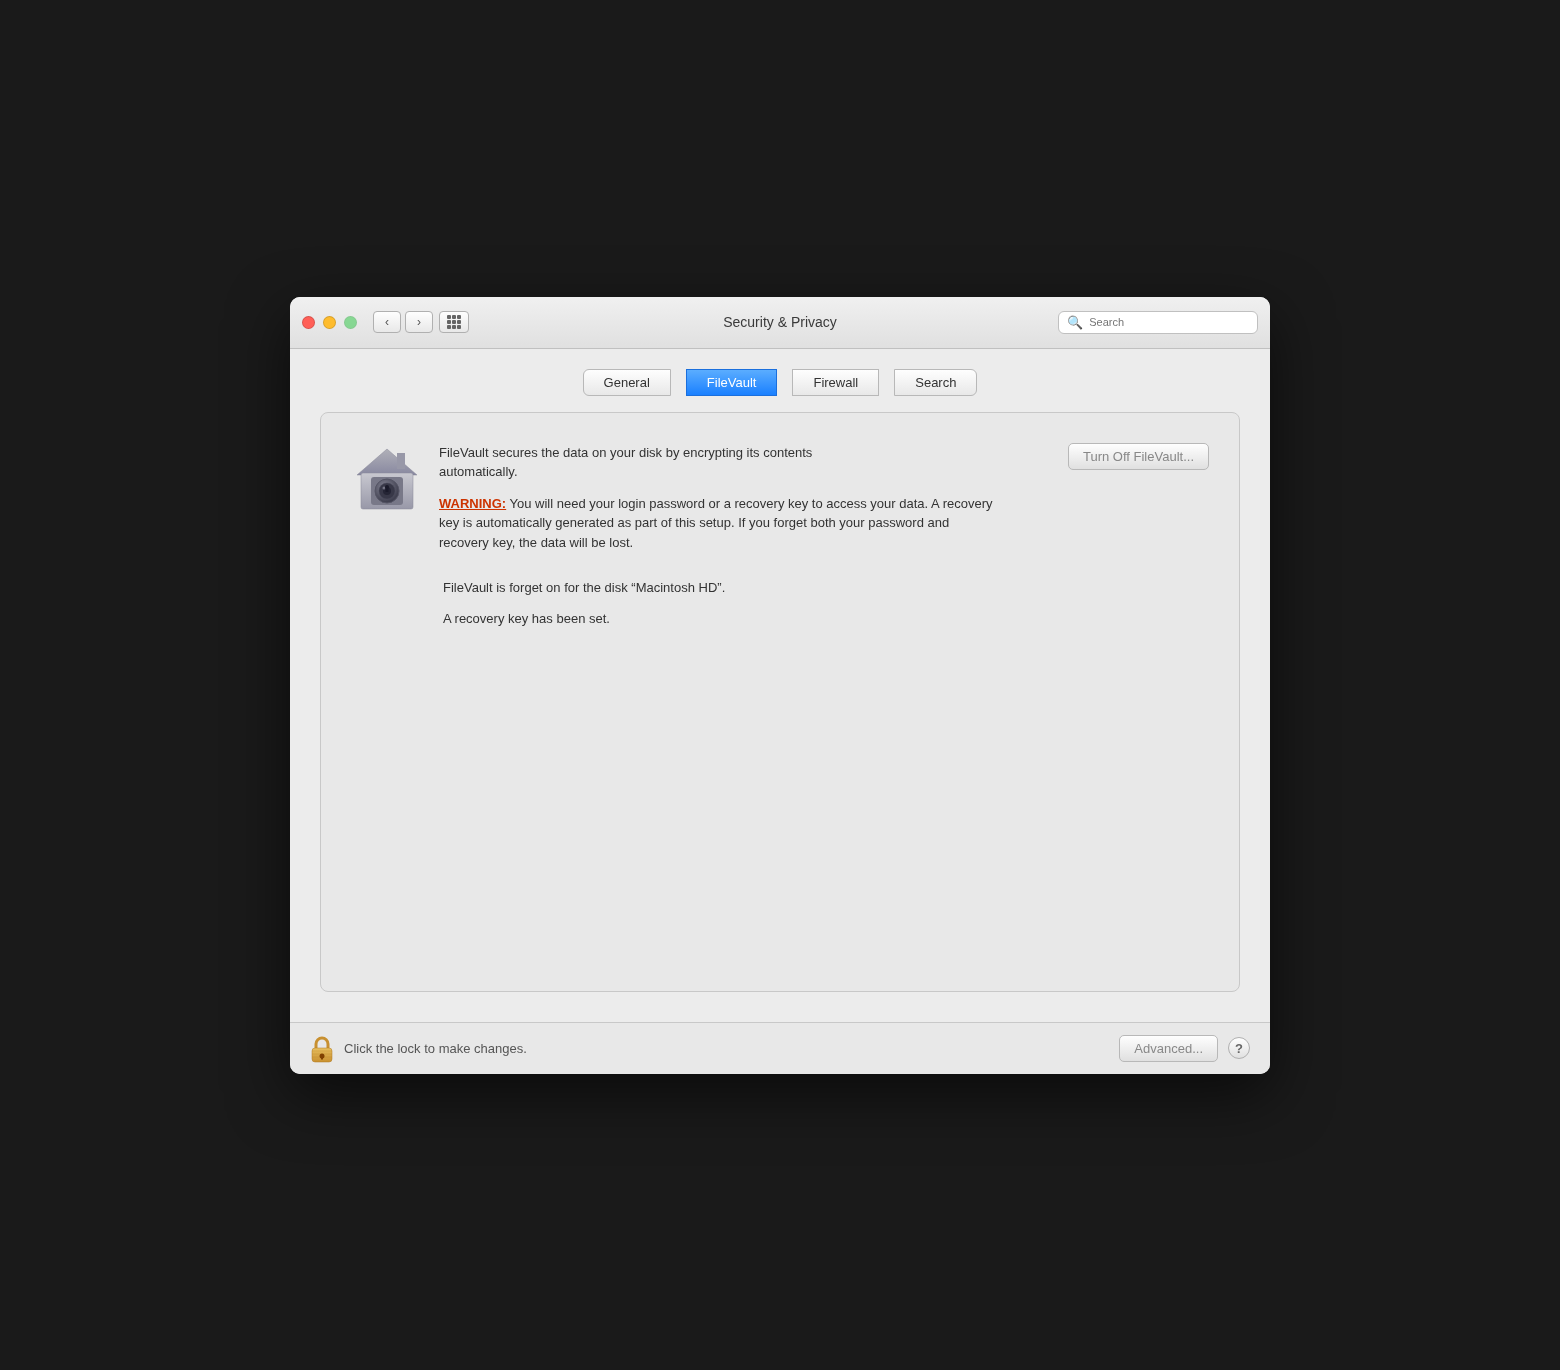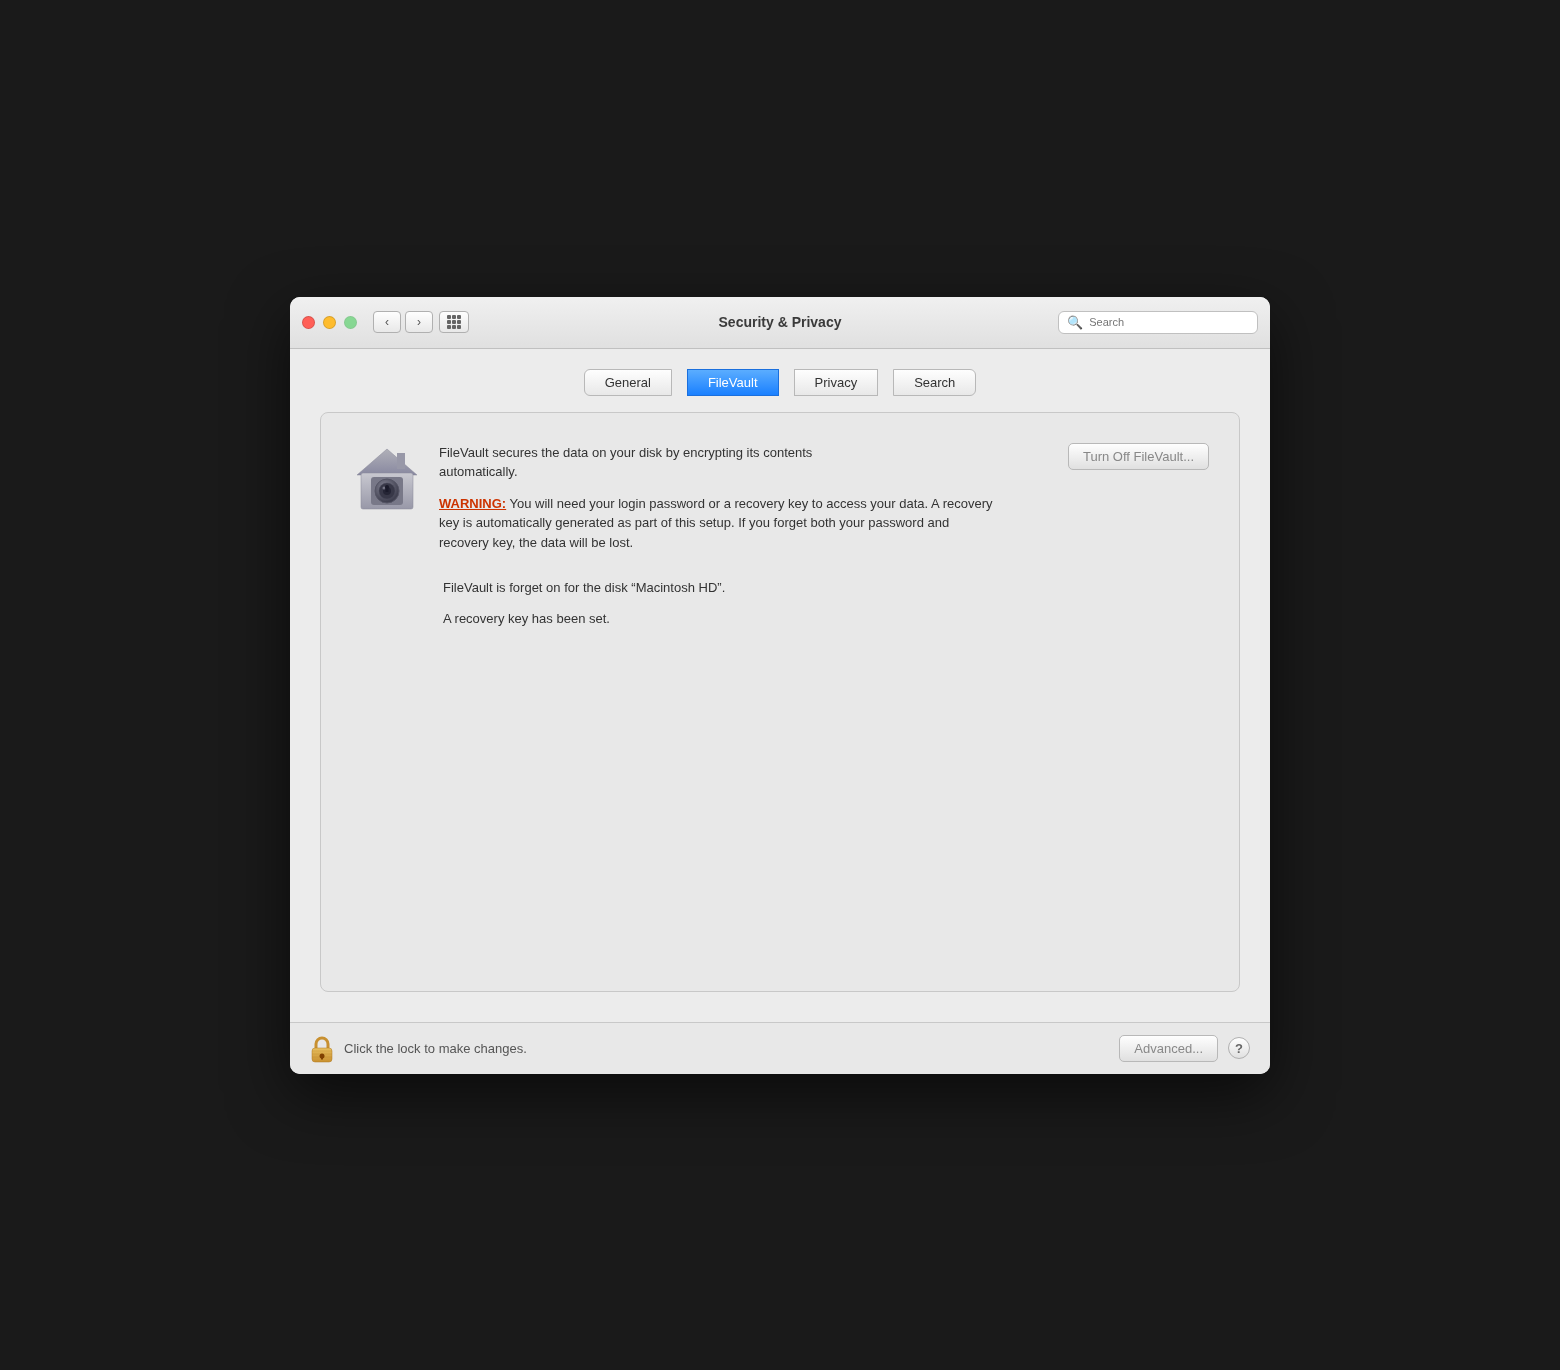--- a/index.html
+++ b/index.html
@@ -94,21 +94,21 @@
       height: 4px;
       background: #666;
       border-radius: 1px;
     }
 
     .window-title {
       position: absolute;
       left: 50%;
       transform: translateX(-50%);
       font-size: 14px;
-      font-weight: 700;
+      font-weight: 400;
       color: #3a3a3a;
     }
 
     .search-box {
       margin-left: auto;
       display: flex;
       align-items: center;
       background: white;
       border: 1px solid #c0c0c0;
       border-radius: 6px;
@@ -333,21 +333,21 @@
       <span class="search-icon-svg">🔍</span>
       <input class="search-input" type="text" placeholder="Search" style="">
     </div>
   </div>
 
   <div class="content">
 
     <div class="tabs">
       <div class="tab">General</div>
       <div class="tab active">FileVault</div>
-      <div class="tab">Privacy</div>
+      <div class="tab">Firewall</div>
       <div class="tab">Search</div>
     </div>
 
     <div class="panel">
 
       <div class="filevault-body">
 
         <div class="vault-icon">
           <svg width="72" height="72" viewBox="0 0 72 72" xmlns="http://www.w3.org/2000/svg">
 

